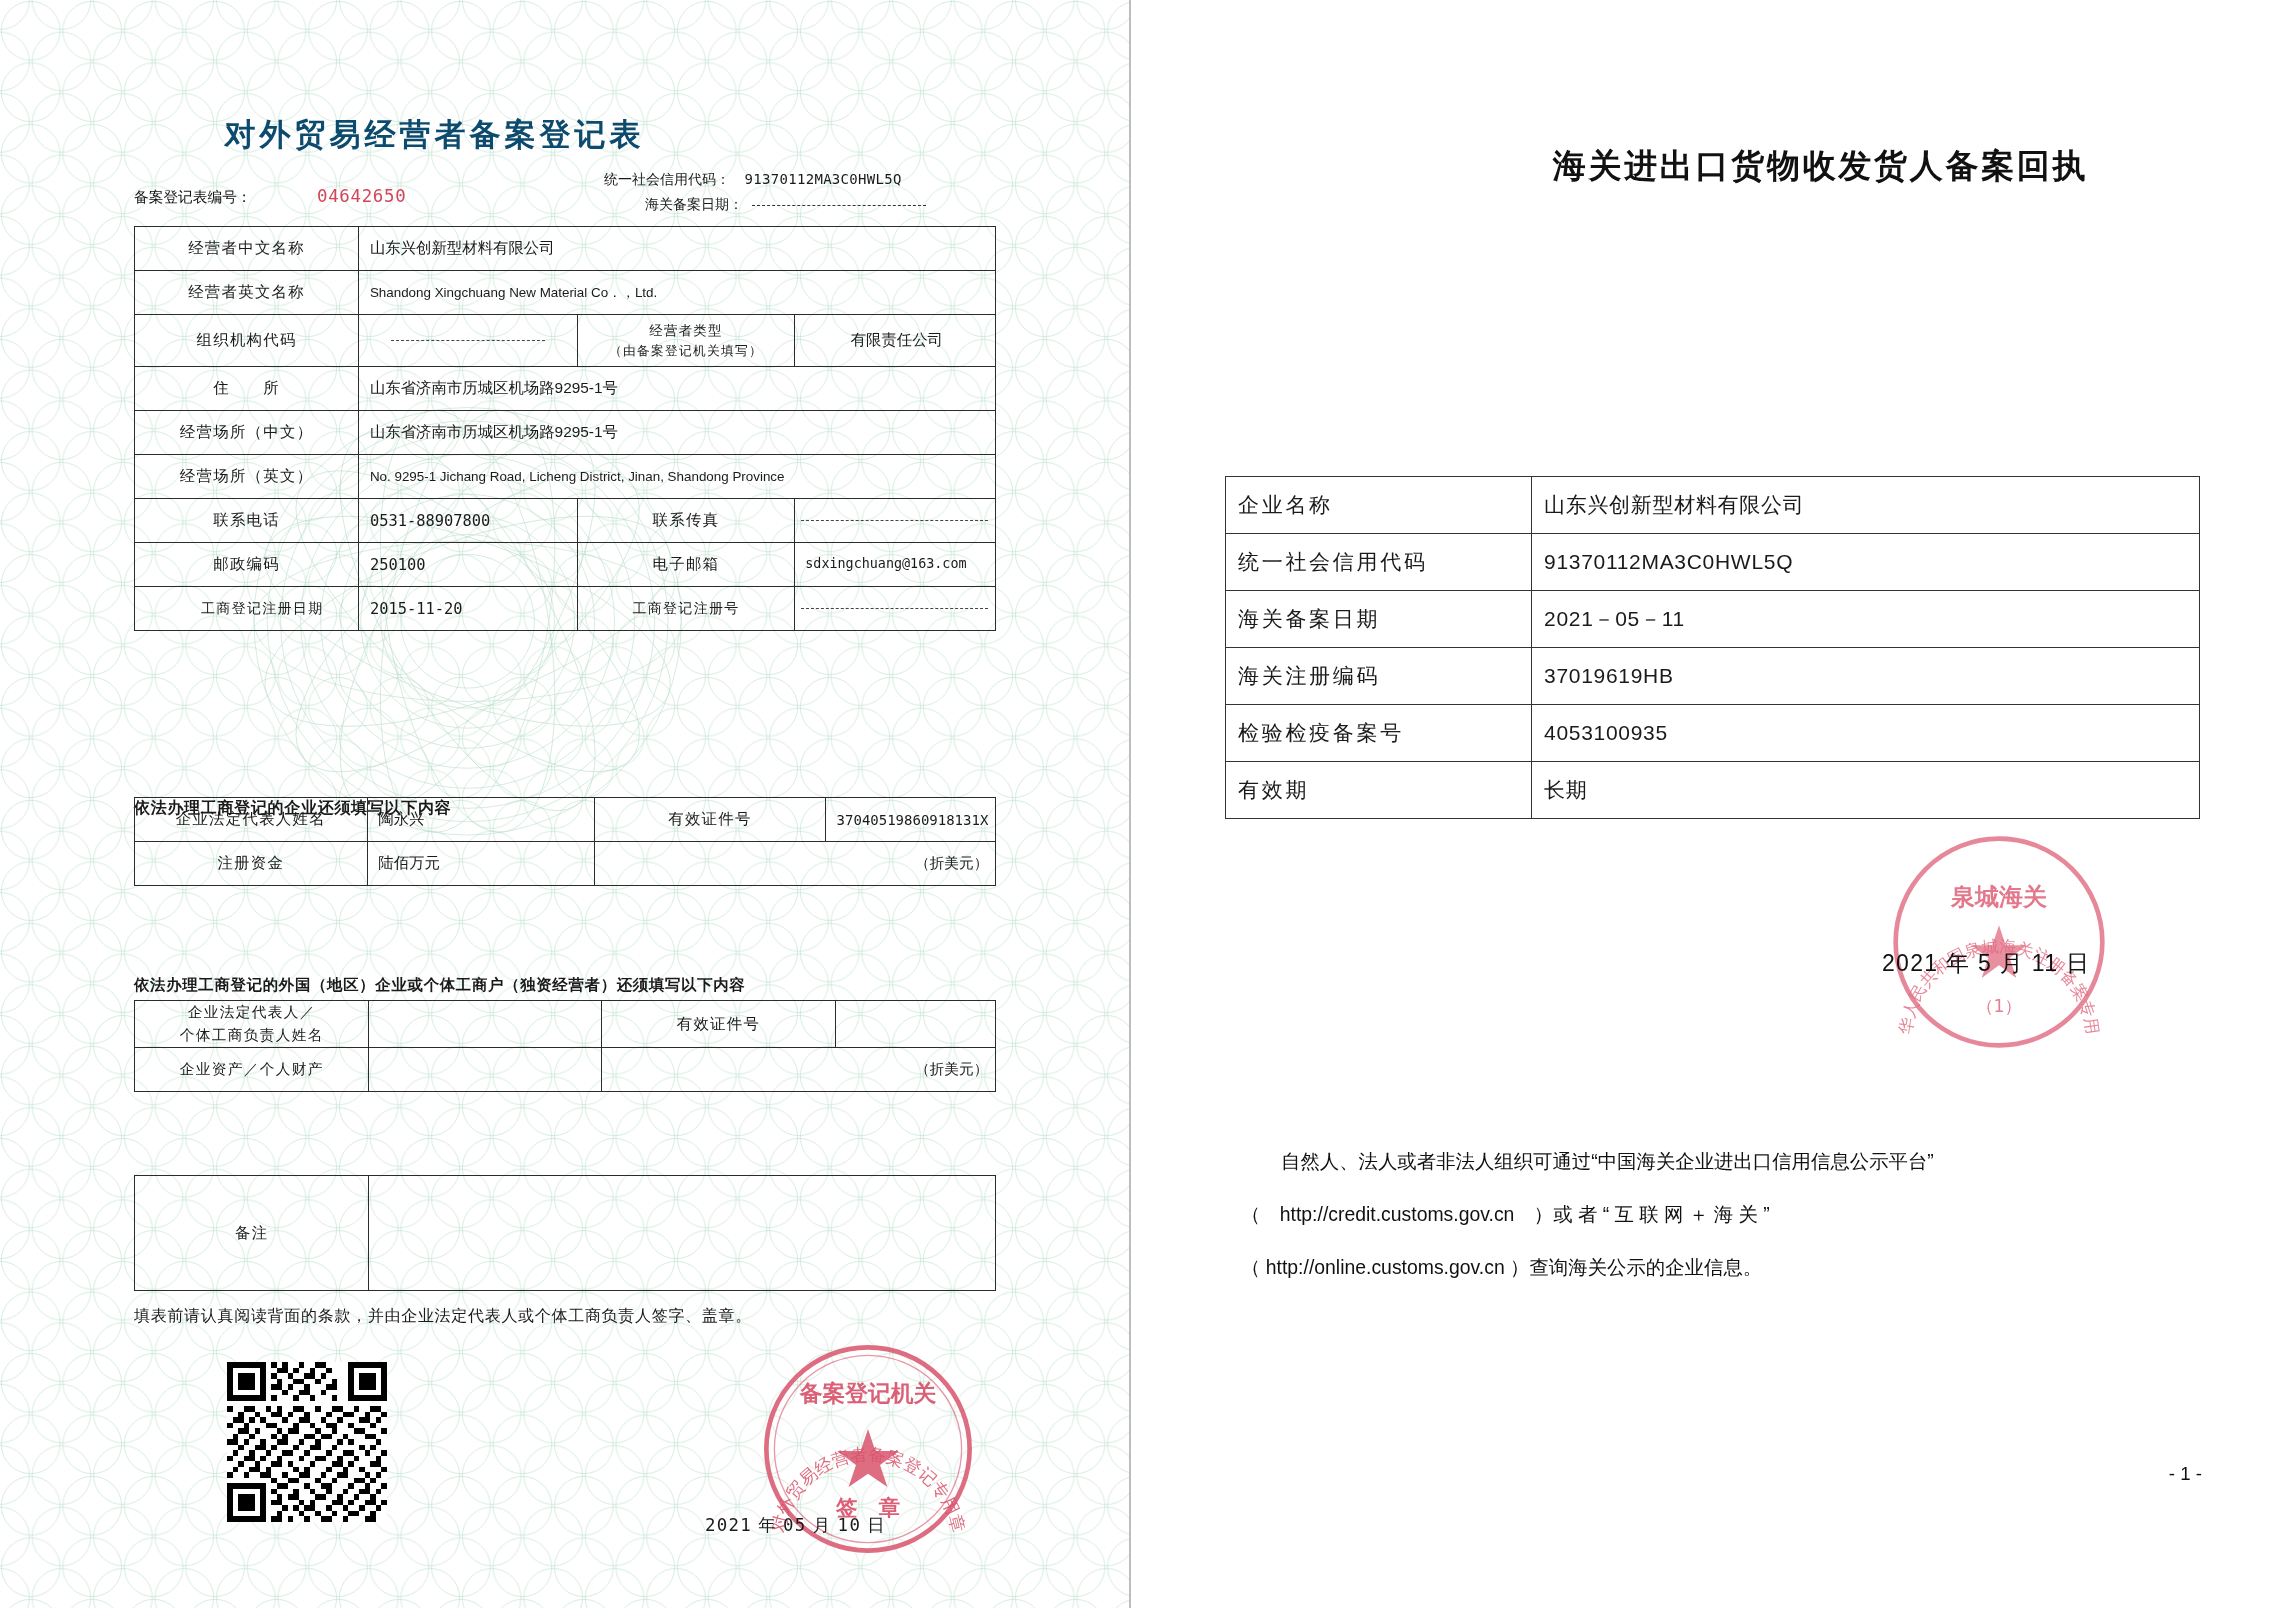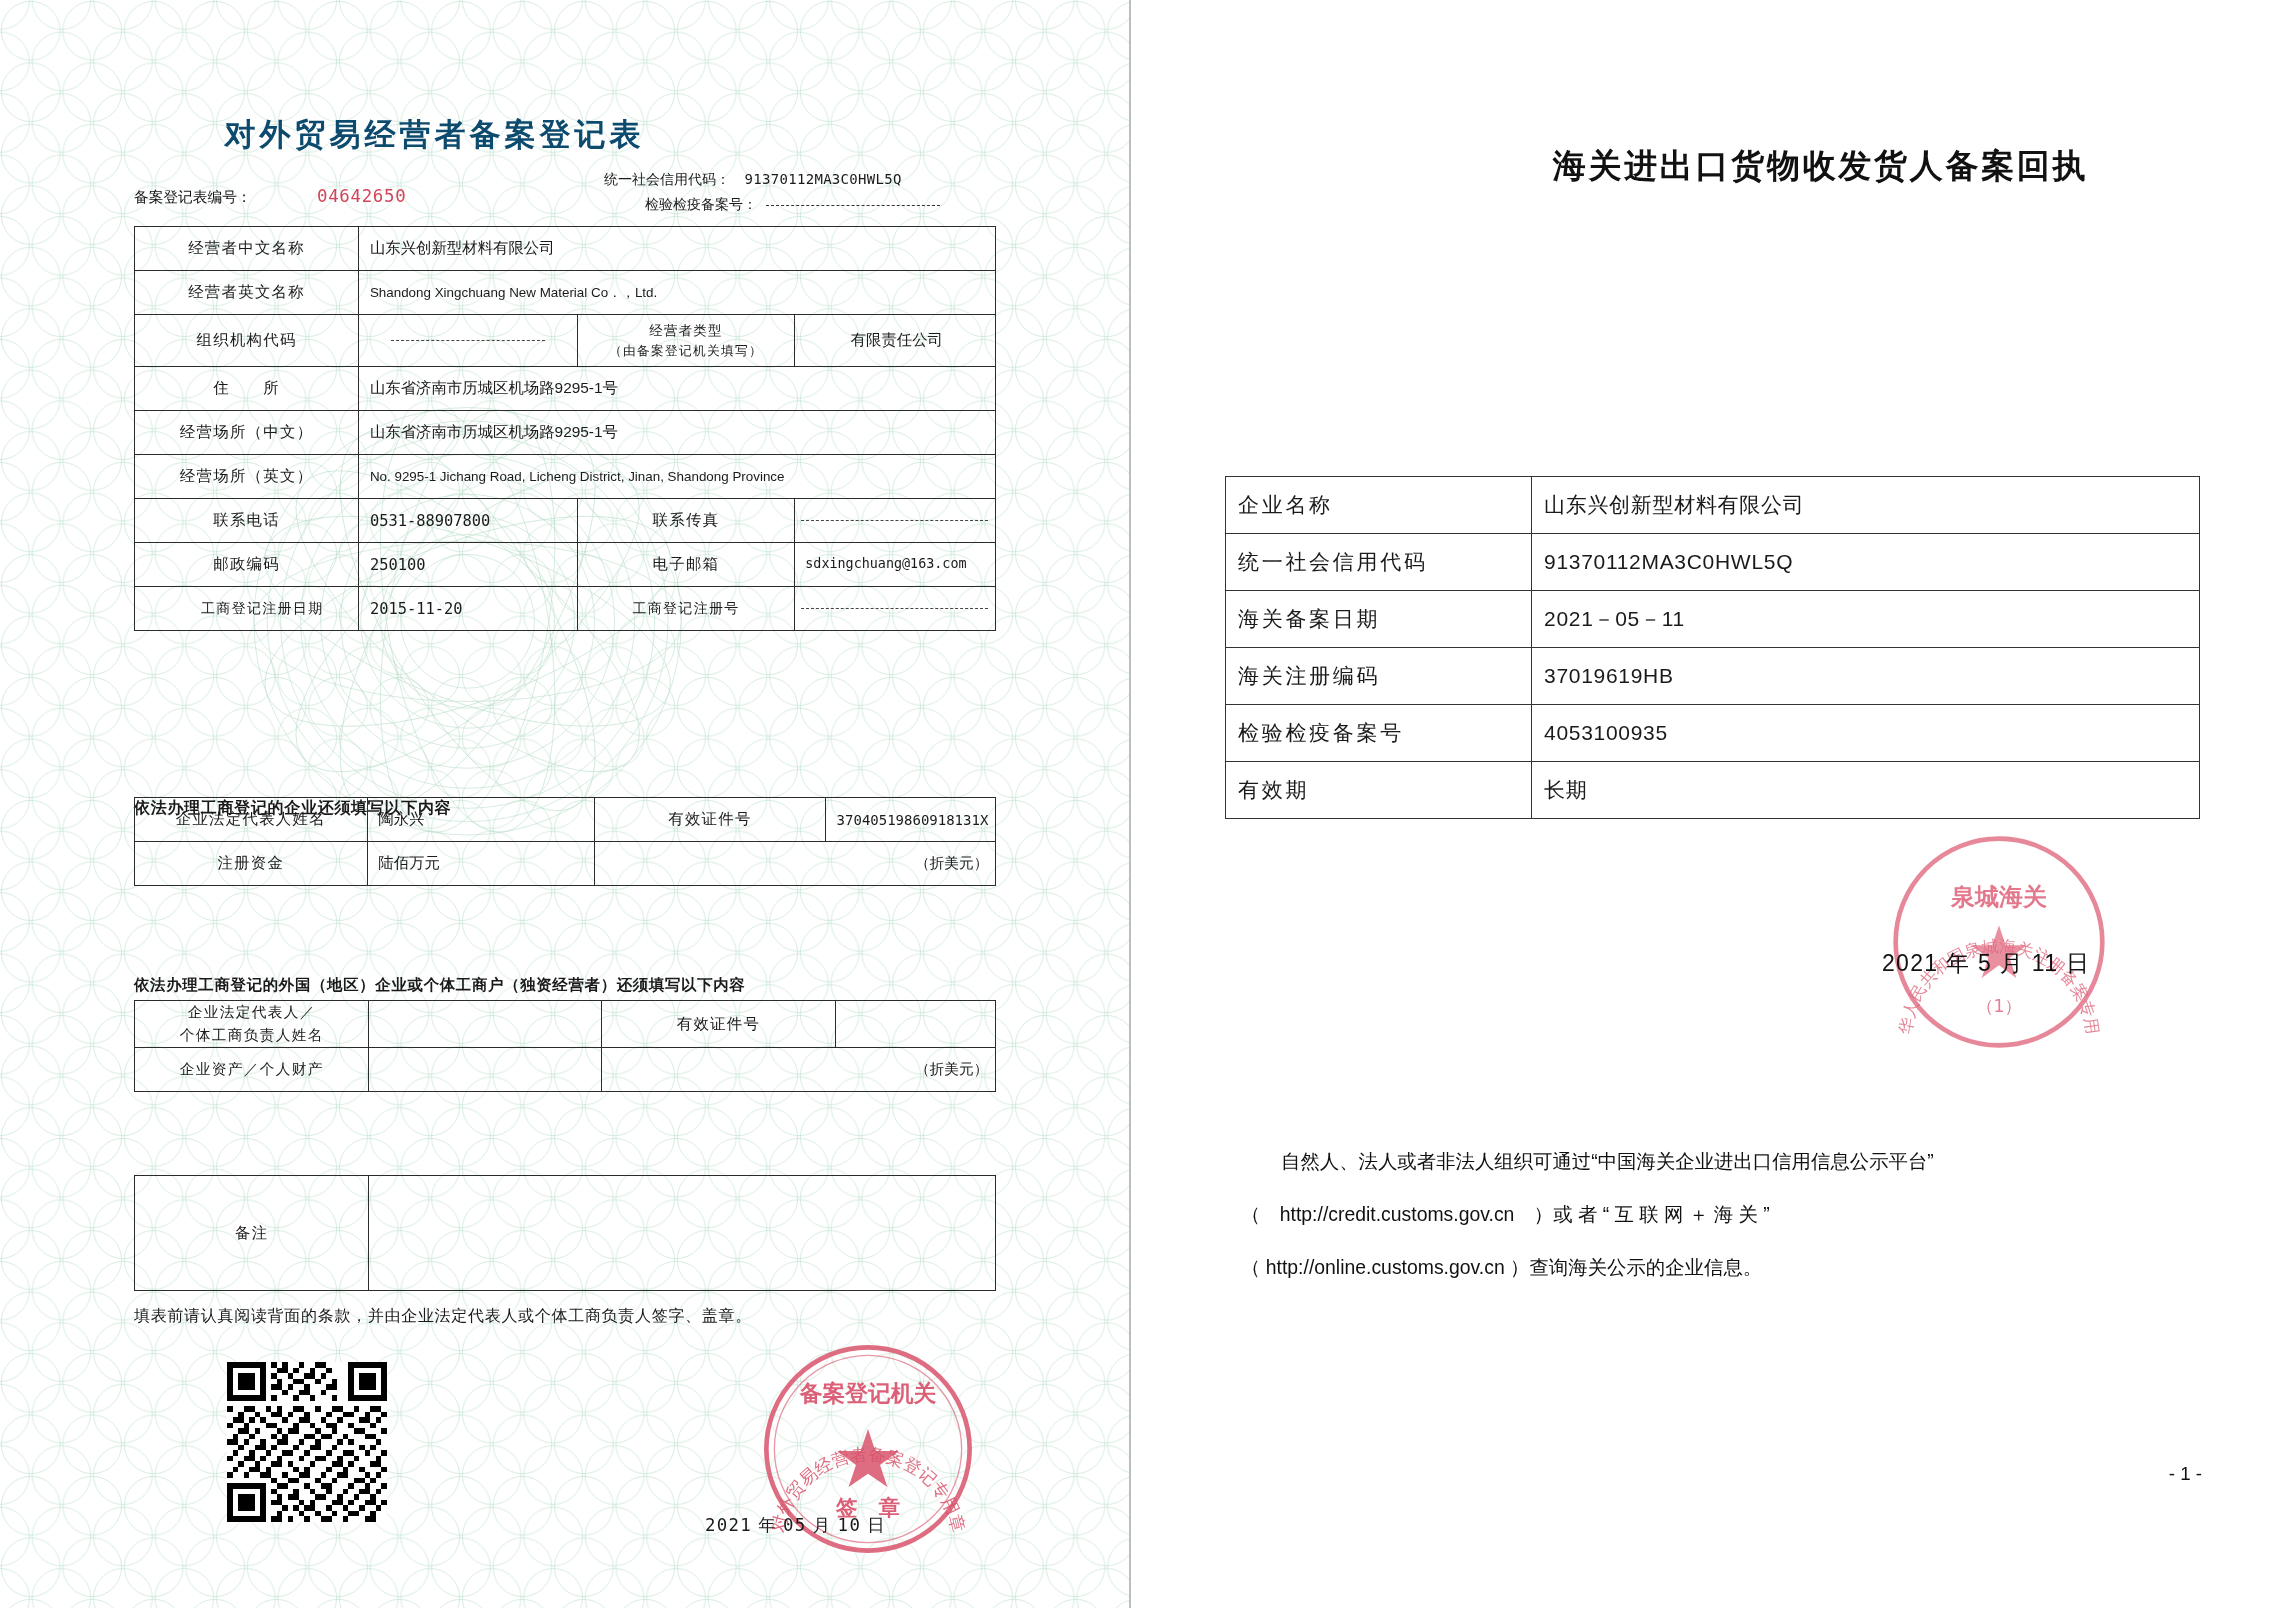--- a/index.html
+++ b/index.html
@@ -320,21 +320,21 @@
     <div class="doc-title">对外贸易经营者备案登记表</div>
 
     <div class="reg-no-label">备案登记表编号：</div>
     <div class="reg-no-value">04642650</div>
 
     <div class="code-line1">
       <span>统一社会信用代码：</span>
       <span class="val">91370112MA3C0HWL5Q</span>
     </div>
     <div class="code-line2">
-      <span>检验检疫备案号：</span>
+      <span>海关备案日期：</span>
       <span class="dashline"></span>
     </div>
 
     <table class="form" style="left:134px; top:226px; width:862px;">
       <tbody>
           <tr>
         <td class="lbl" style="width:220px;">经营者中文名称</td>
         <td class="val" colspan="3">山东兴创新型材料有限公司</td>
       </tr>
       <tr>

